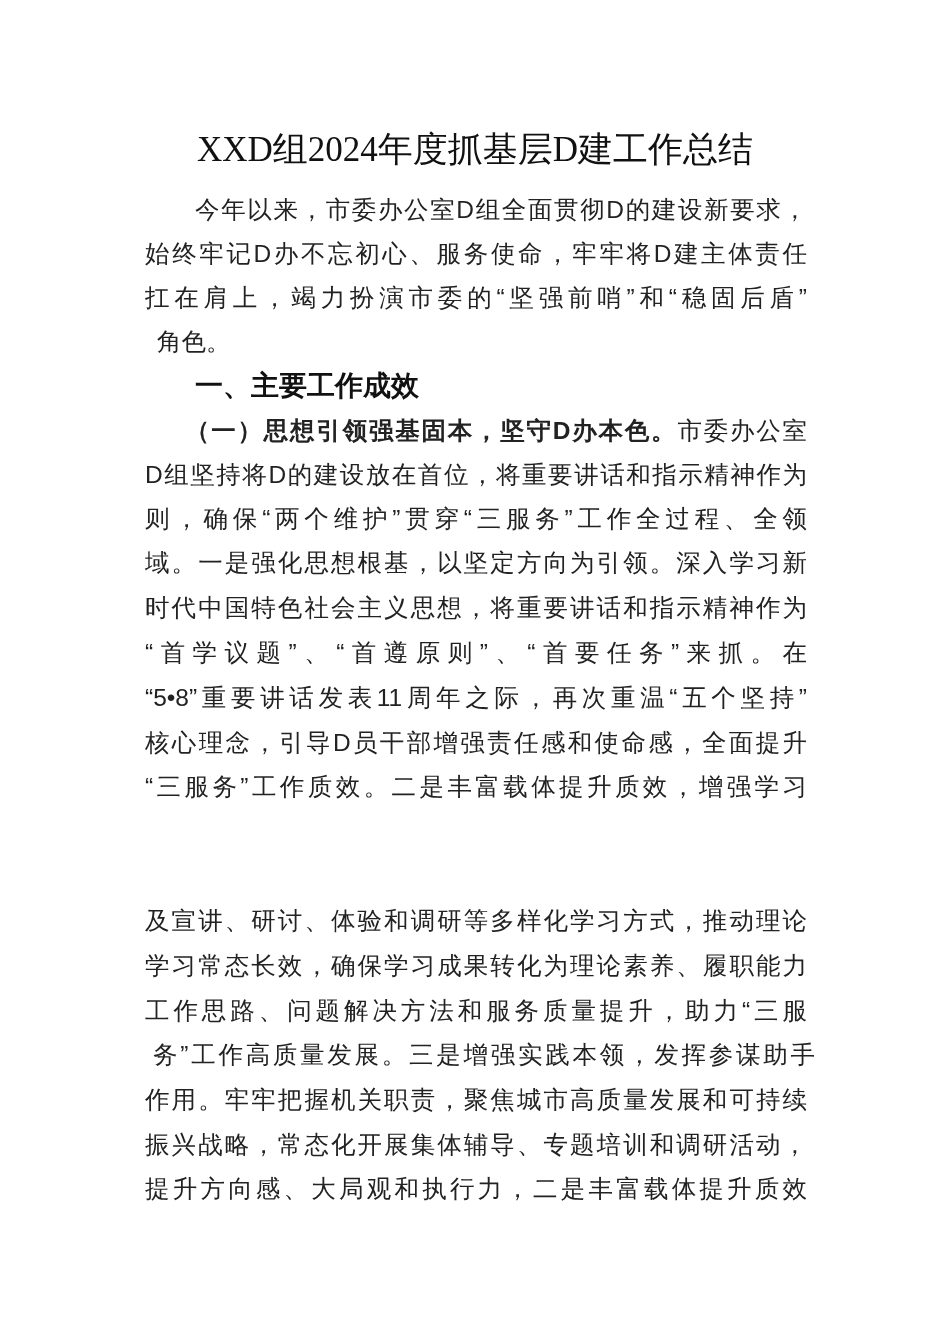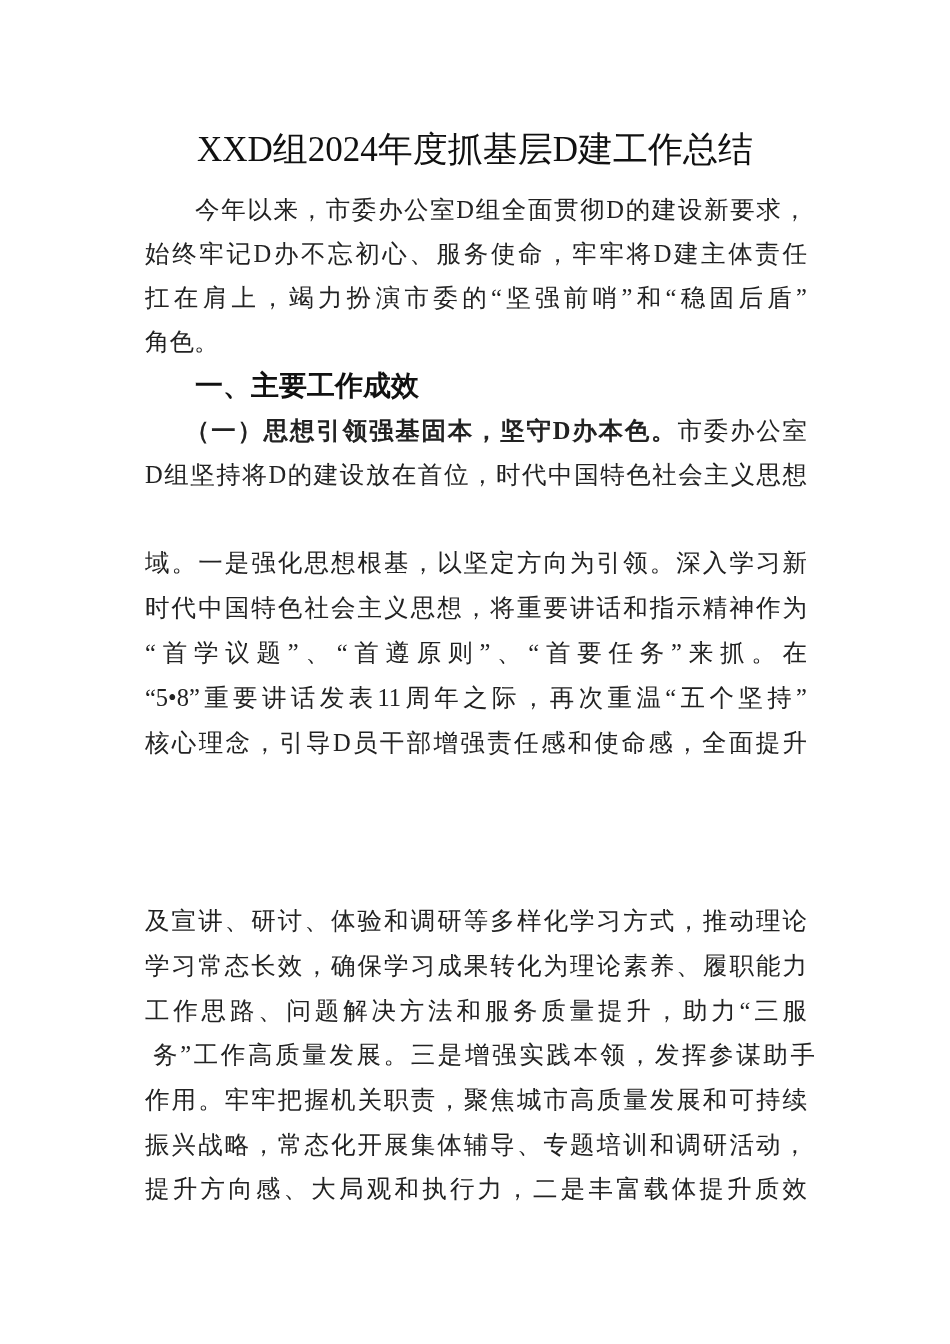--- a/index.html
+++ b/index.html
@@ -4,49 +4,51 @@
 <style>
   html, body { margin: 0; padding: 0; background: #ffffff; }
   body { width: 950px; height: 1344px; position: relative; overflow: hidden;
          font-family: "DejaVu Serif", "Liberation Serif", serif; color: #1a1a1a; }
   .page { position: absolute; left: 0; top: 0; width: 950px; height: 1344px; background: #fff; }
   .title { position: absolute; top: 126px; left: 0; width: 950px; text-align: center;
            font-family: "Liberation Serif", "DejaVu Serif", serif; font-size: 35px; font-weight: normal;
            letter-spacing: 0px; color: #111; }
   .line { position: absolute; left: 145px; width: 662px; height: 44px; line-height: 44px;
           font-size: 24.5px; white-space: nowrap; text-align: justify; text-align-last: justify;
-          font-family: Liberation Serif, serif; font-weight: 300; color: #222;
+          font-family: Liberation Sans, sans-serif; font-weight: 300; color: #222;
           letter-spacing: 0; }
   .line.last { text-align-last: left; }
   .line.indent { left: 195px; width: 612px; }
   .heading { position: absolute; left: 195px; height: 44px; line-height: 44px;
              font-size: 28px; font-weight: bold; font-family: "DejaVu Sans", "Liberation Sans", sans-serif; color: #111; }
   .sub-bold { font-weight: bold; }
 </style>
 </head>
 <body>
 
 <div class="page">
   <div class="title">XXD组2024年度抓基层D建工作总结</div>
 
   <div class="line indent" style="top:188px;">今年以来，市委办公室D组全面贯彻D的建设新要求，</div>
   <div class="line" style="top:232px;">始终牢记D办不忘初心、服务使命，牢牢将D建主体责任</div>
   <div class="line" style="top:276px;">扛在肩上，竭力扮演市委的“坚强前哨”和“稳固后盾”</div>
-  <div class="line last" style="top:320px;">角色。</div>
+  <div class="line last" style="top:320px;margin-left:12px;">角色。</div>
 
   <div class="heading" style="top:364px;">一、主要工作成效</div>
 
   <div class="line indent" style="top:409px; left:185px; width:622px;"><span class="sub-bold">（一）思想引领强基固本，坚守D办本色。</span><span>市委办公室</span></div>
 
-  <div class="line" style="top:453px;">D组坚持将D的建设放在首位，时代中国特色社会主义思想</div>
+  <div class="line" style="top:453px;">D组坚持将D的建设放在首位，将重要讲话和指示精神作为</div>
+  <div class="line" style="top:497px;">则，确保“两个维护”贯穿“三服务”工作全过程、全领</div>
   <div class="line" style="top:541px;">域。一是强化思想根基，以坚定方向为引领。深入学习新</div>
   <div class="line" style="top:586px;">时代中国特色社会主义思想，将重要讲话和指示精神作为</div>
   <div class="line" style="top:631px;">“首学议题”、“首遵原则”、“首要任务”来抓。在</div>
   <div class="line" style="top:676px;">“5•8”重要讲话发表11周年之际，再次重温“五个坚持”</div>
   <div class="line" style="top:721px;">核心理念，引导D员干部增强责任感和使命感，全面提升</div>
+  <div class="line" style="top:765px;">“三服务”工作质效。二是丰富载体提升质效，增强学习</div>
   <div class="line" style="top:899px;">及宣讲、研讨、体验和调研等多样化学习方式，推动理论</div>
   <div class="line" style="top:944px;">学习常态长效，确保学习成果转化为理论素养、履职能力</div>
   <div class="line" style="top:989px;">工作思路、问题解决方法和服务质量提升，助力“三服</div>
   <div class="line" style="top:1033px;margin-left:8px;">务”工作高质量发展。三是增强实践本领，发挥参谋助手</div>
   <div class="line" style="top:1078px;">作用。牢牢把握机关职责，聚焦城市高质量发展和可持续</div>
   <div class="line" style="top:1123px;">振兴战略，常态化开展集体辅导、专题培训和调研活动，</div>
   <div class="line" style="top:1167px;">提升方向感、大局观和执行力，二是丰富载体提升质效</div>
 </div>
 
 </body></html>

